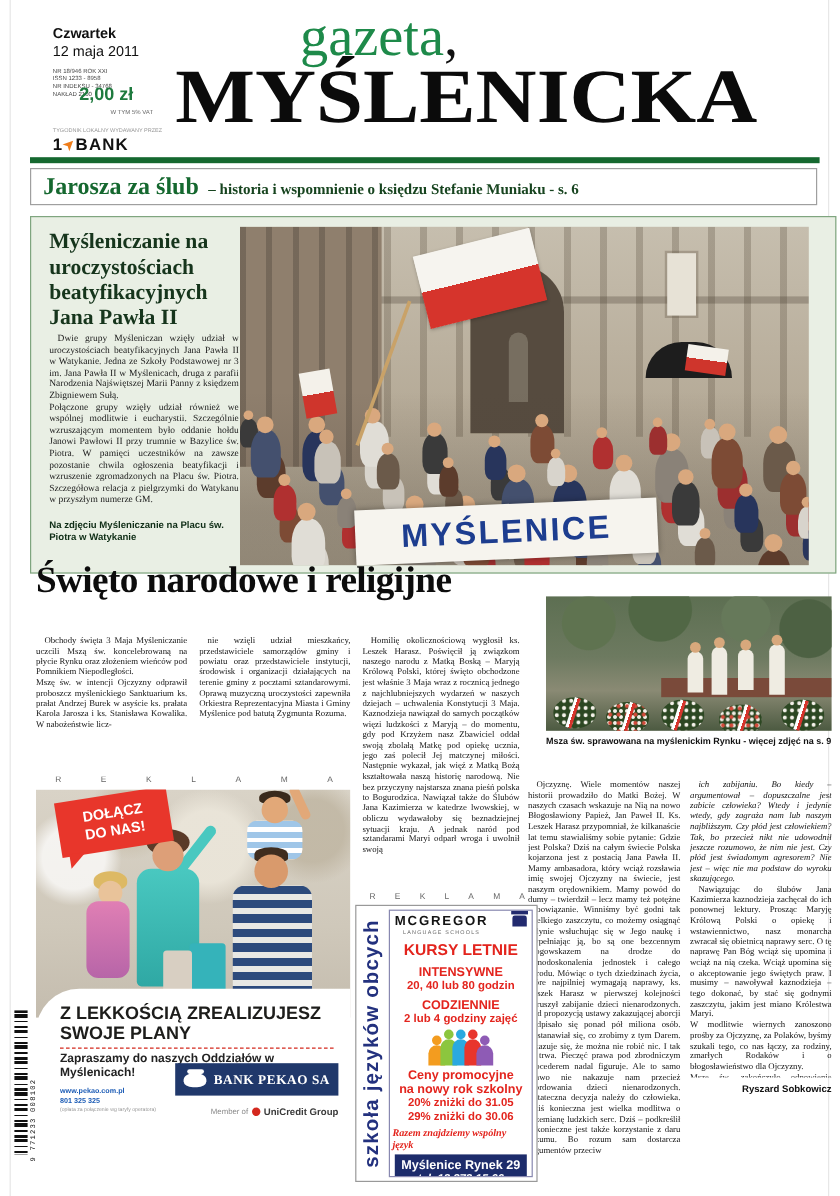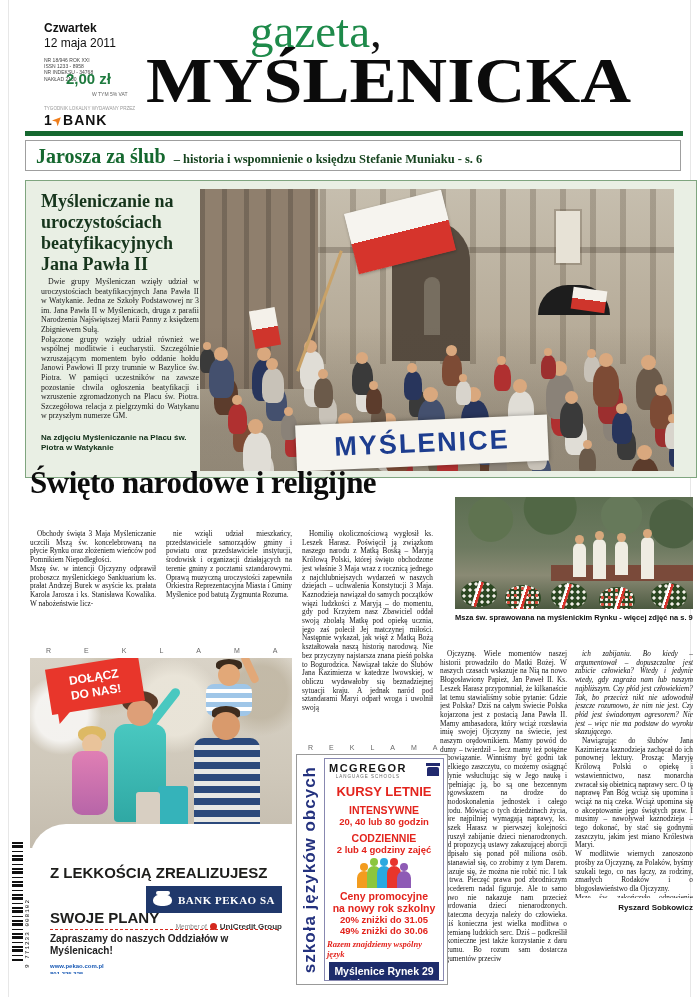--- a/index.html
+++ b/index.html
@@ -126,42 +126,42 @@
   .bag1{left:128px;top:128px;width:30px;height:42px;background:#35b3ba;border-radius:3px;}
   .bag2{left:106px;top:134px;width:24px;height:36px;background:#d8cfc2;border-radius:3px;}
   #pk-bubble{left:18px;top:4px;width:94px;height:46px;background:#e8362b;transform:rotate(-9deg);
     display:flex;align-items:center;justify-content:center;text-align:center;z-index:6;
     font:800 12px/15px "Liberation Sans",sans-serif;color:#fff;white-space:pre-line;}
   #pk-bubble::after{content:"";position:absolute;left:6px;bottom:-10px;width:0;height:0;
     border-left:14px solid #e8362b;border-bottom:12px solid rgba(0,0,0,0);}
   #pk-panel{left:0;top:166px;width:262px;height:150px;background:#fff;border-radius:36px 0 0 0;z-index:7;
     box-sizing:border-box;padding:12px 10px 0 20px;}
   .pk-h1{font:800 15px/17px "Liberation Sans",sans-serif;color:#d4281e;}
-  .pk-h2{font:800 15px/17px "Liberation Sans",sans-serif;color:#1d1d1b;margin-top:28px;}
+  .pk-h2{font:800 15px/17px "Liberation Sans",sans-serif;color:#1d1d1b;}
   .pk-sep{border-top:1px dashed #d4281e;margin:3px 0 3px 0;width:228px;}
   .pk-invite{font:700 10px/12px "Liberation Sans",sans-serif;color:#222;}
   .pk-links{margin-top:6px;font:700 6px/7.5px "Liberation Sans",sans-serif;color:#1b5bb5;}
   .pk-links .micro{font:400 4.3px/6px "Liberation Sans",sans-serif;color:#999;}
   #pk-logo{position:absolute;right:10px;top:62px;width:136px;height:27px;background:#20386b;
     display:flex;align-items:center;gap:6px;padding:0 7px;box-sizing:border-box;}
   .bison{width:20px;height:12px;background:#fff;border-radius:55% 55% 45% 45%;position:relative;}
   .bison::before{content:"";position:absolute;left:3px;top:-3px;width:14px;height:4px;background:#fff;border-radius:2px;}
   #pk-logo .bank{font:700 11px "Liberation Serif",serif;color:#fff;letter-spacing:.5px;white-space:nowrap;}
   #pk-uc{position:absolute;right:10px;top:98px;display:flex;align-items:center;gap:3px;}
   #pk-uc .mo{font:400 6.5px "Liberation Sans",sans-serif;color:#888;}
   #pk-uc .dot{width:7px;height:7px;border-radius:50%;background:#d4281e;}
   #pk-uc .grp{font:800 8px "Liberation Sans",sans-serif;color:#3a3a3a;}
 
   
   #mcg{left:296px;top:754px;width:152px;height:231px;border:1px solid #999;background:#fff;box-sizing:border-box;}
   #mcg-vert{position:absolute;left:0;top:0;width:26px;height:100%;display:flex;align-items:center;justify-content:center;}
   #mcg-vert span{writing-mode:vertical-rl;transform:rotate(180deg);font:800 17px "Liberation Sans",sans-serif;color:#23317e;letter-spacing:1px;white-space:nowrap;}
   #mcg-inner{position:absolute;left:27px;top:3px;right:3px;bottom:3px;border:1.5px solid #8888b0;
     display:flex;flex-direction:column;align-items:center;padding:4px 2px 0 2px;box-sizing:border-box;overflow:hidden;}
-  .mcg-logo-row{display:flex;align-items:center;gap:20px;}
+  .mcg-logo-row{display:flex;gap:20px;}
   .mcg-brand{font:800 11px/11px "Liberation Sans",sans-serif;letter-spacing:1.5px;color:#141414;}
   .mcg-brand-sub{font:400 4.5px/5px "Liberation Sans",sans-serif;letter-spacing:1px;color:#666;text-align:center;}
   .grad{width:12px;height:9px;background:#222a6e;border-radius:2px 2px 0 0;position:relative;}
   .grad::before{content:"";position:absolute;left:-1px;top:-4px;width:14px;height:3px;background:#222a6e;}
   .mcg-red-lg{font:800 13px/15px "Liberation Sans",sans-serif;color:#e3241d;margin-top:5px;}
   .mcg-red-md{font:800 10.5px/12px "Liberation Sans",sans-serif;color:#e3241d;margin-top:5px;}
   .mcg-red-sm{font:700 9.5px/11px "Liberation Sans",sans-serif;color:#e3241d;}
   .mcg-people{display:flex;align-items:flex-end;height:36px;margin-top:3px;}
   .person{display:flex;flex-direction:column;align-items:center;margin:0 -2px;}
   .person .ph{width:8px;height:8px;border-radius:50%;}
@@ -542,21 +542,21 @@
             <span class="pb"></span>
           </span>
         <span class="person p5">
             <span class="ph"></span>
             <span class="pb"></span>
           </span>
       </div>
       <div class="mcg-red-md" style="margin-top:2px">Ceny promocyjne</div>
       <div class="mcg-red-md" style="margin-top:0">na nowy rok szkolny</div>
       <div class="mcg-red-sm">20% zniżki do 31.05</div>
-      <div class="mcg-red-sm">49% zniżki do 30.06</div>
+      <div class="mcg-red-sm">29% zniżki do 30.06</div>
       <div class="mcg-script">Razem znajdziemy wspólny język</div>
       <div class="mcg-addr">
         <div class="a1">Myślenice Rynek 29</div>
         <div class="a2">tel. 12 272 15 66</div>
       </div>
     </div>
   </div>
 
   <div class="abs" id="barcode">
     <div class="bars"></div>

